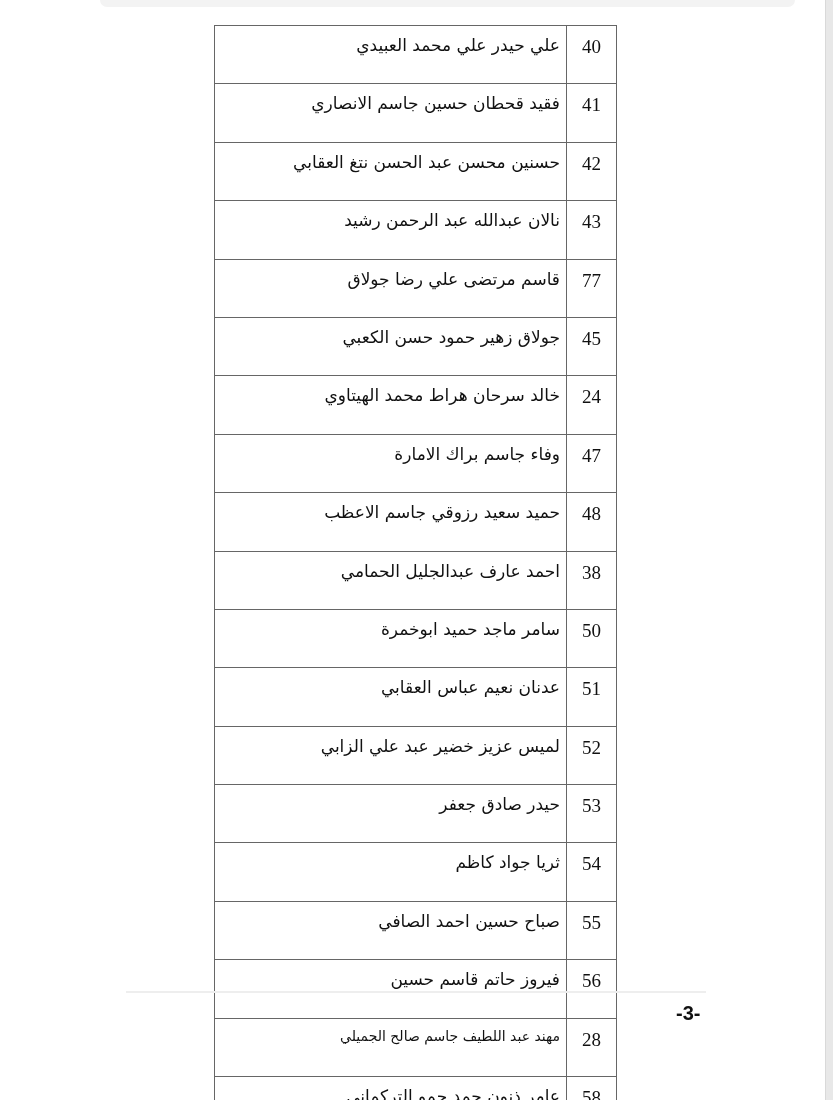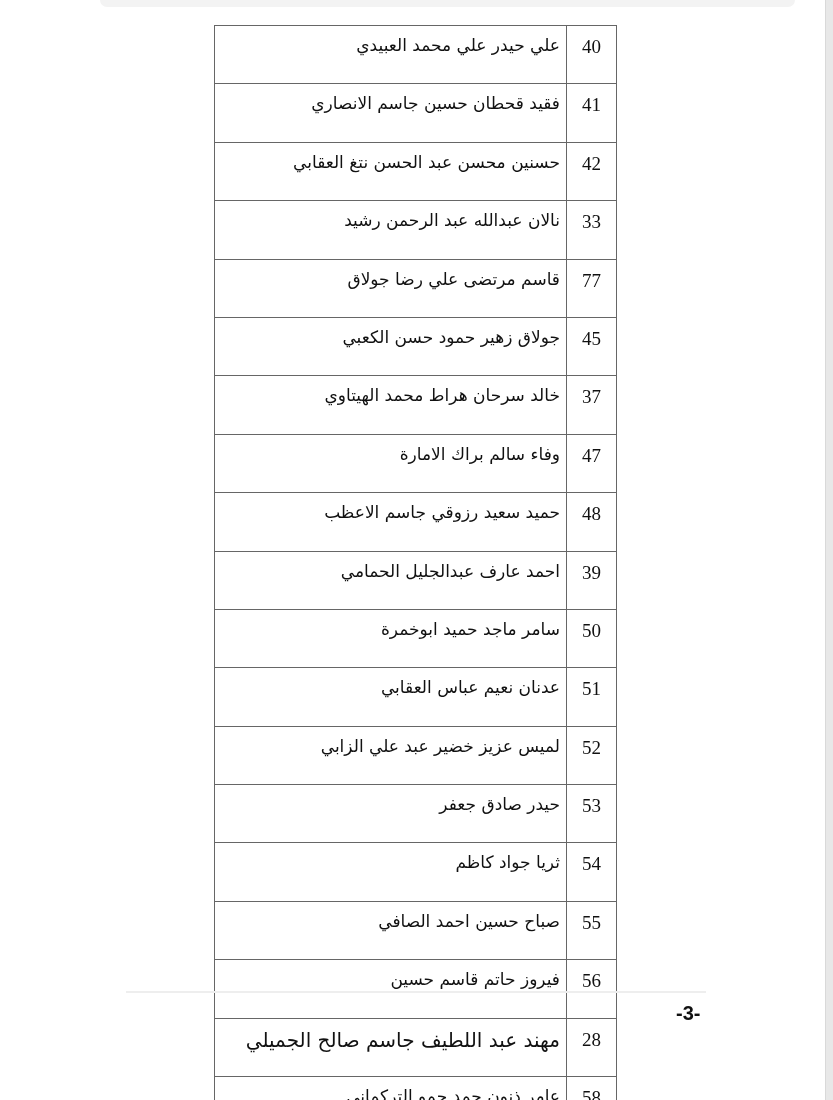--- a/index.html
+++ b/index.html
@@ -24,21 +24,21 @@
       border: 1.3px solid #666; height: 47.4px; vertical-align: top; padding: 0;
     }
     td.num {
       width: 49px; text-align: center; font-size: 19px; padding-top: 10px !important;
       font-family: "Liberation Serif", serif;
     }
     td.name {
       text-align: right; font-size: 17px; padding-top: 9px !important; padding-right: 6px !important;
       font-family: "DejaVu Sans", "Liberation Sans", sans-serif;
     }
-    td.name.small { font-size: 20px; }
+    td.name.small { font-size: 14px; }
     .footer-line {
       position: absolute; left: 126px; top: 991px; width: 580px; height: 2px; background: #eeeeee;
     }
     .page-number {
       position: absolute; left: 676px; top: 1002px; font-size: 20px; font-weight: bold;
       font-family: "Liberation Sans", sans-serif;
     }
   </style>
 </head>
 <body>
@@ -54,45 +54,45 @@
       </tr>
     <tr>
         <td class="num">41</td>
         <td class="name">فقيد قحطان حسين جاسم الانصاري</td>
       </tr>
     <tr>
         <td class="num">42</td>
         <td class="name">حسنين محسن عبد الحسن نتغ العقابي</td>
       </tr>
     <tr>
-        <td class="num">33</td>
+        <td class="num">43</td>
         <td class="name">نالان عبدالله عبد الرحمن رشيد</td>
       </tr>
     <tr>
         <td class="num">77</td>
         <td class="name">قاسم مرتضى علي رضا جولاق</td>
       </tr>
     <tr>
         <td class="num">45</td>
         <td class="name">جولاق زهير حمود حسن الكعبي</td>
       </tr>
     <tr>
-        <td class="num">37</td>
+        <td class="num">24</td>
         <td class="name">خالد سرحان هراط محمد الهيتاوي</td>
       </tr>
     <tr>
         <td class="num">47</td>
-        <td class="name">وفاء سالم براك الامارة</td>
+        <td class="name">وفاء جاسم براك الامارة</td>
       </tr>
     <tr>
         <td class="num">48</td>
         <td class="name">حميد سعيد رزوقي جاسم الاعظب</td>
       </tr>
     <tr>
-        <td class="num">39</td>
+        <td class="num">38</td>
         <td class="name">احمد عارف عبدالجليل الحمامي</td>
       </tr>
     <tr>
         <td class="num">50</td>
         <td class="name">سامر ماجد حميد ابوخمرة</td>
       </tr>
     <tr>
         <td class="num">51</td>
         <td class="name">عدنان نعيم عباس العقابي</td>
       </tr>

